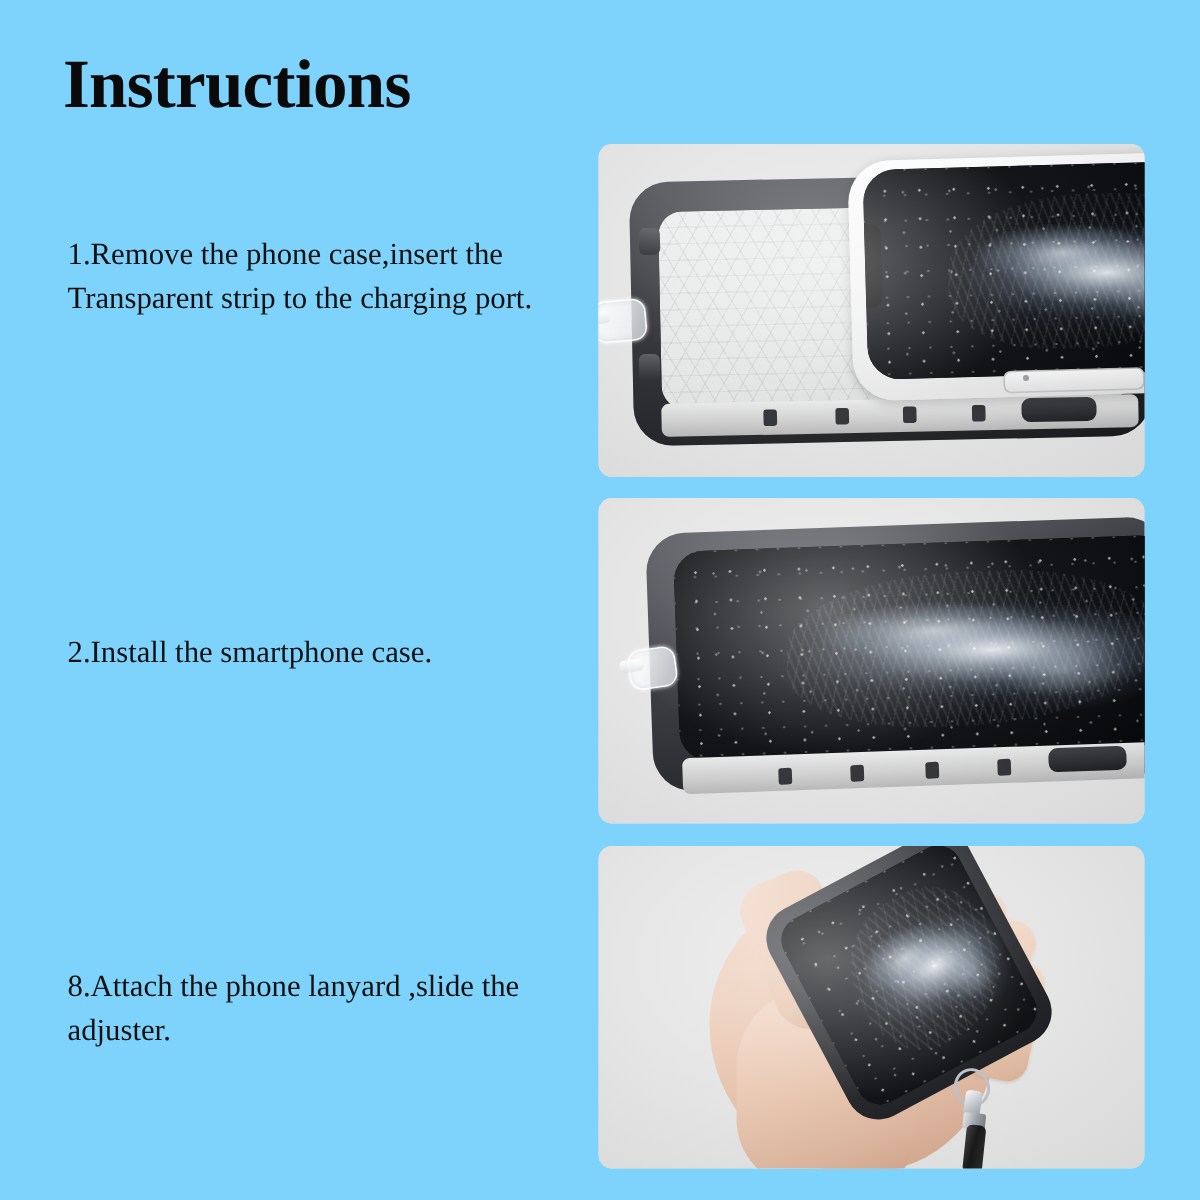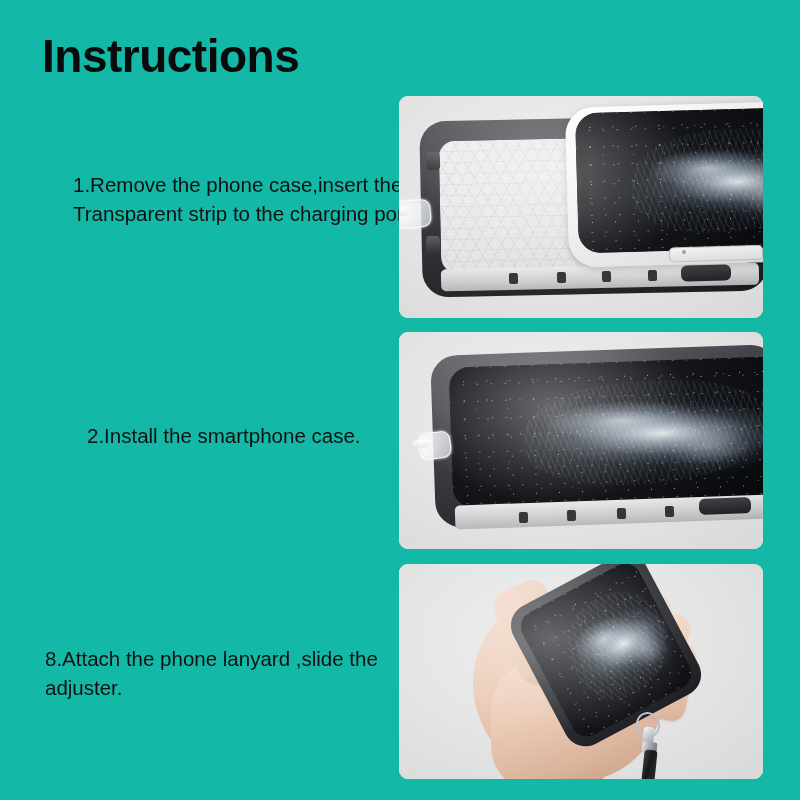--- a/index.html
+++ b/index.html
@@ -12,21 +12,22 @@
     height: 800px;
     overflow: hidden;
     font-family: "Liberation Sans", sans-serif;
     color: #111111;
     position: relative;
   }
 
   #page {
     position: absolute;
     inset: 0;
-    background: #14b8a6;
+    background: #7dd3fc;
+    font-family: Liberation Serif, serif;
   }
 
   
   .page-title {
     position: absolute;
     left: 42px;
     top: 32px;
     font-size: 46px;
     font-weight: bold;
     letter-spacing: -0.5px;
@@ -44,22 +45,22 @@
     height: 690px;
   }
   .step {
     position: absolute;
     left: 45px;
     width: 345px;
     font-size: 20.5px;
     line-height: 1.42;
     color: #111111;
   }
-  .step-1 { top: 74px; margin-left: 28px; }
-  .step-2 { top: 325px; margin-left: 42px; }
+  .step-1 { top: 60px; }
+  .step-2 { top: 325px; }
   .step-3 { top: 548px; }
 
   
   .panels {
     position: absolute;
     left: 399px;
     top: 0;
     width: 401px;
     height: 800px;
   }

